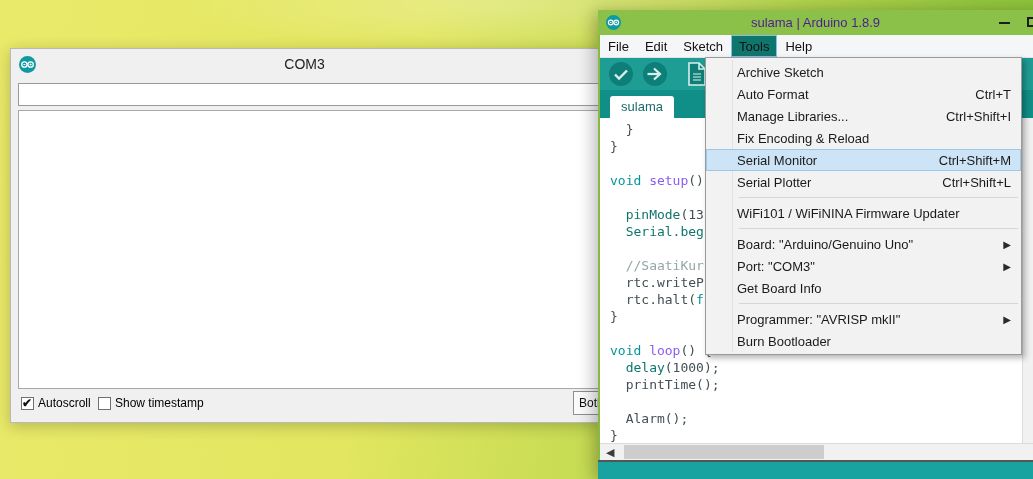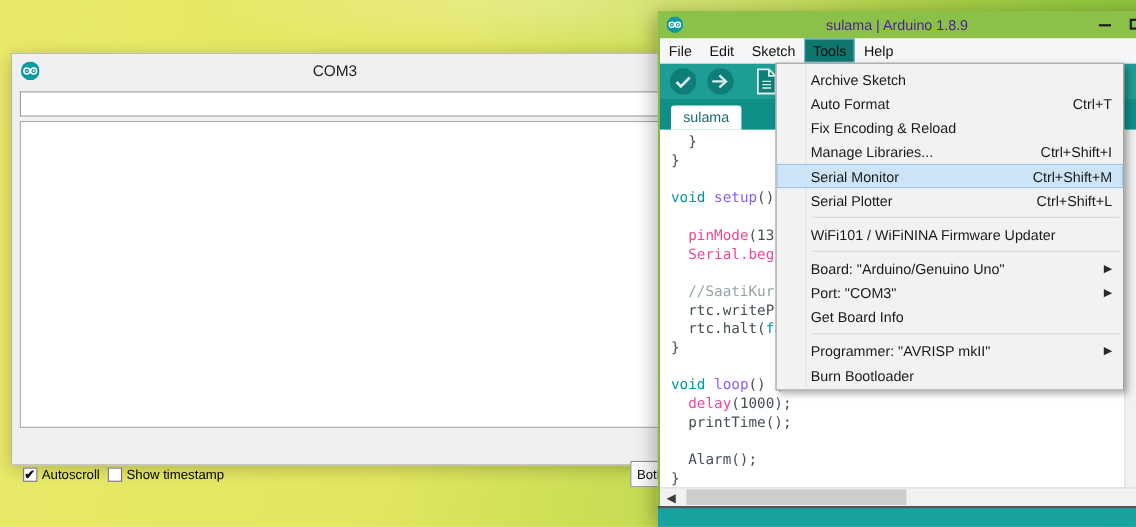--- a/index.html
+++ b/index.html
@@ -26,21 +26,21 @@
   .sm-title { position:absolute; left:0; right:0; text-align:center; font-size:14px; color:#222; }
   .sm-input {
     position:absolute; left:7px; top:34px; right:-2px; height:23px;
     border:1px solid #999; background:#fff; font-size:12px; padding:0 4px; outline:none;
   }
   .sm-output {
     position:absolute; left:7px; top:61px; right:-2px; height:279px;
     border:1px solid #a8a8a8; background:#fff;
     font-family:"DejaVu Sans Mono", monospace; font-size:12px; padding:2px 4px;
   }
-  .sm-bottom { position:absolute; left:7px; right:0; top:340px; height:35px;margin-top:28px; }
+  .sm-bottom { position:absolute; left:7px; right:0; top:340px; height:35px; }
   .chk-group { position:absolute; top:7px; display:flex; align-items:center; }
   .checkbox {
     width:13px; height:13px; background:#fff; border:1px solid #707070; display:inline-block;
     position:relative; margin-right:4px; flex:0 0 auto;
   }
   .checkbox.checked::after{
     content:"✔"; position:absolute; left:0px; top:-2px; font-size:12px; color:#111; font-weight:bold;
   }
   .chk-label { font-size:12px; color:#000; }
   .line-ending {
@@ -88,21 +88,21 @@
   .ide-editor { position:absolute; left:0; top:108px; right:0; height:325px; background:#fff; overflow:hidden; }
   .code {
     position:absolute; left:10px; top:3px; right:38px;
     font-family:"DejaVu Sans Mono","Liberation Mono",monospace; font-size:13px; line-height:17px;
     white-space:pre; color:#434f54;
   }
   .code-line { height:17px; }
   .tok-plain   { color:#434f54; }
   .tok-keyword { color:#00979C; }
   .tok-function{ color:#8b5cf6; }
-  .tok-builtin { color:#ec4899; }
+  .tok-builtin { color:#0f766e; }
   .tok-comment { color:#95a5a6; }
   .tok-literal { color:#00979C; }
   .v-scroll {
     position:absolute; right:0; top:0; bottom:0; width:36px; background:#f1f1f1; border-left:1px solid #dcdcdc;
   }
 
   .h-scroll {
     position:absolute; left:0; top:433px; right:0; height:17px; background:#f1f1f1; border-top:1px solid #dcdcdc;
   }
   .h-arrow { position:absolute; left:2px; top:1px; width:16px; height:15px; color:#3c3c3c; font-size:11px; padding:1px 0 0 4px; cursor:pointer; }
@@ -230,25 +230,25 @@
   <div class="tools-menu" id="tools-menu">
     <div class="menu-gutter"></div>
   <div class="menu-row">
         <span class="lab">Archive Sketch</span>
       </div>
       <div class="menu-row">
         <span class="lab">Auto Format</span>
         <span class="sc">Ctrl+T</span>
       </div>
       <div class="menu-row">
-        <span class="lab">Fix Encoding &amp; Reload</span>
-      </div>
-      <div class="menu-row">
         <span class="lab">Manage Libraries...</span>
         <span class="sc">Ctrl+Shift+I</span>
+      </div>
+      <div class="menu-row">
+        <span class="lab">Fix Encoding &amp; Reload</span>
       </div>
       <div class="menu-row highlight">
         <span class="lab">Serial Monitor</span>
         <span class="sc">Ctrl+Shift+M</span>
       </div>
       <div class="menu-row">
         <span class="lab">Serial Plotter</span>
         <span class="sc">Ctrl+Shift+L</span>
       </div>
       <div class="menu-sep"></div>

